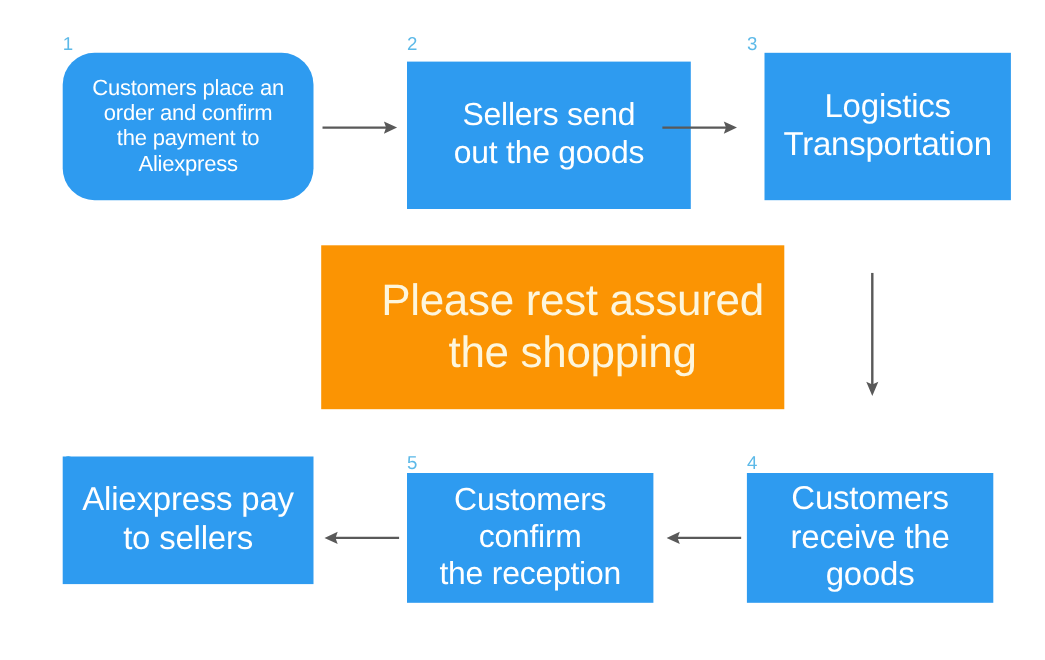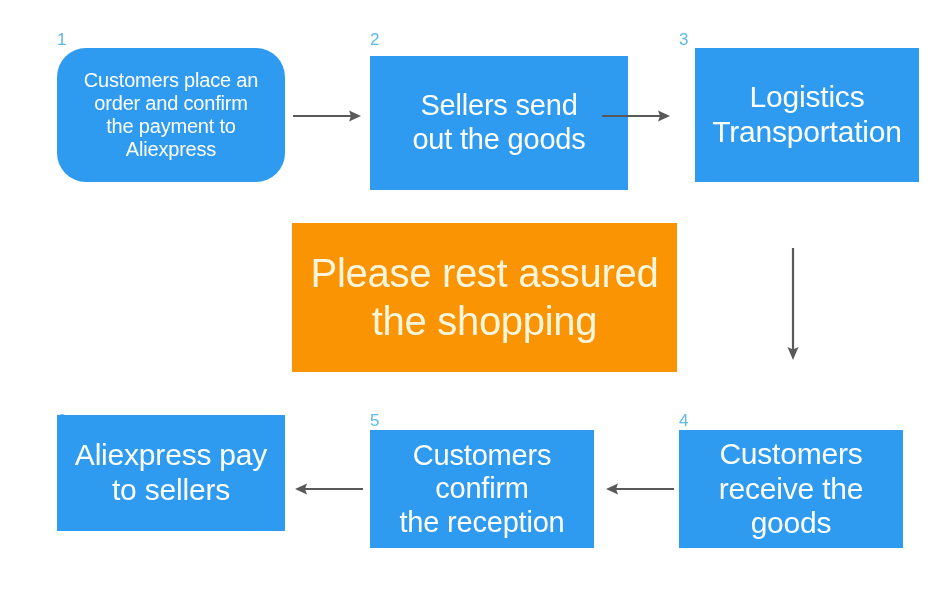--- a/index.html
+++ b/index.html
@@ -57,20 +57,21 @@
   .fs-md  { font-size: 29px; }
   .fs-lg  { font-size: 30px; }
 
   
   .banner {
     position: absolute;
     background: #fb9403;
     display: flex;
     align-items: center;
     justify-content: center;
+    padding-left: 36px;
   }
   .banner-text {
     color: #fdf6dd;
     text-align: center;
     font-family: "Liberation Sans", sans-serif;
     font-weight: 400;
     font-size: 40px;
     line-height: 1.18;
     white-space: pre-line;
     letter-spacing: -0.3px;

